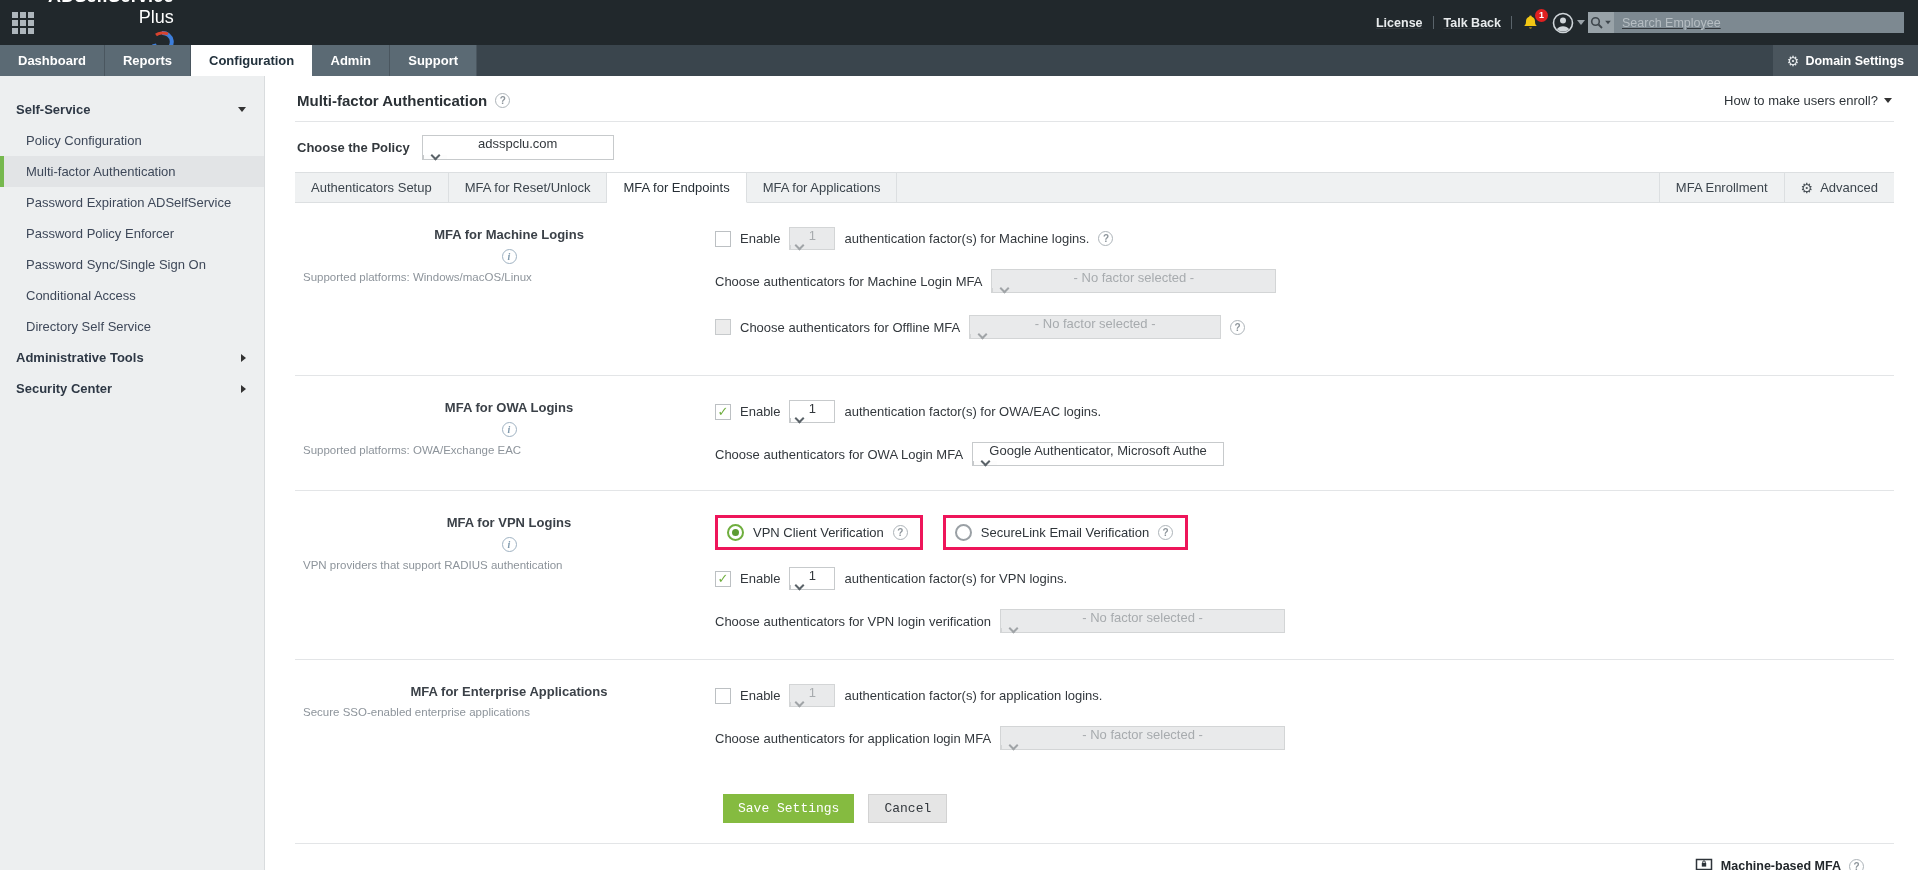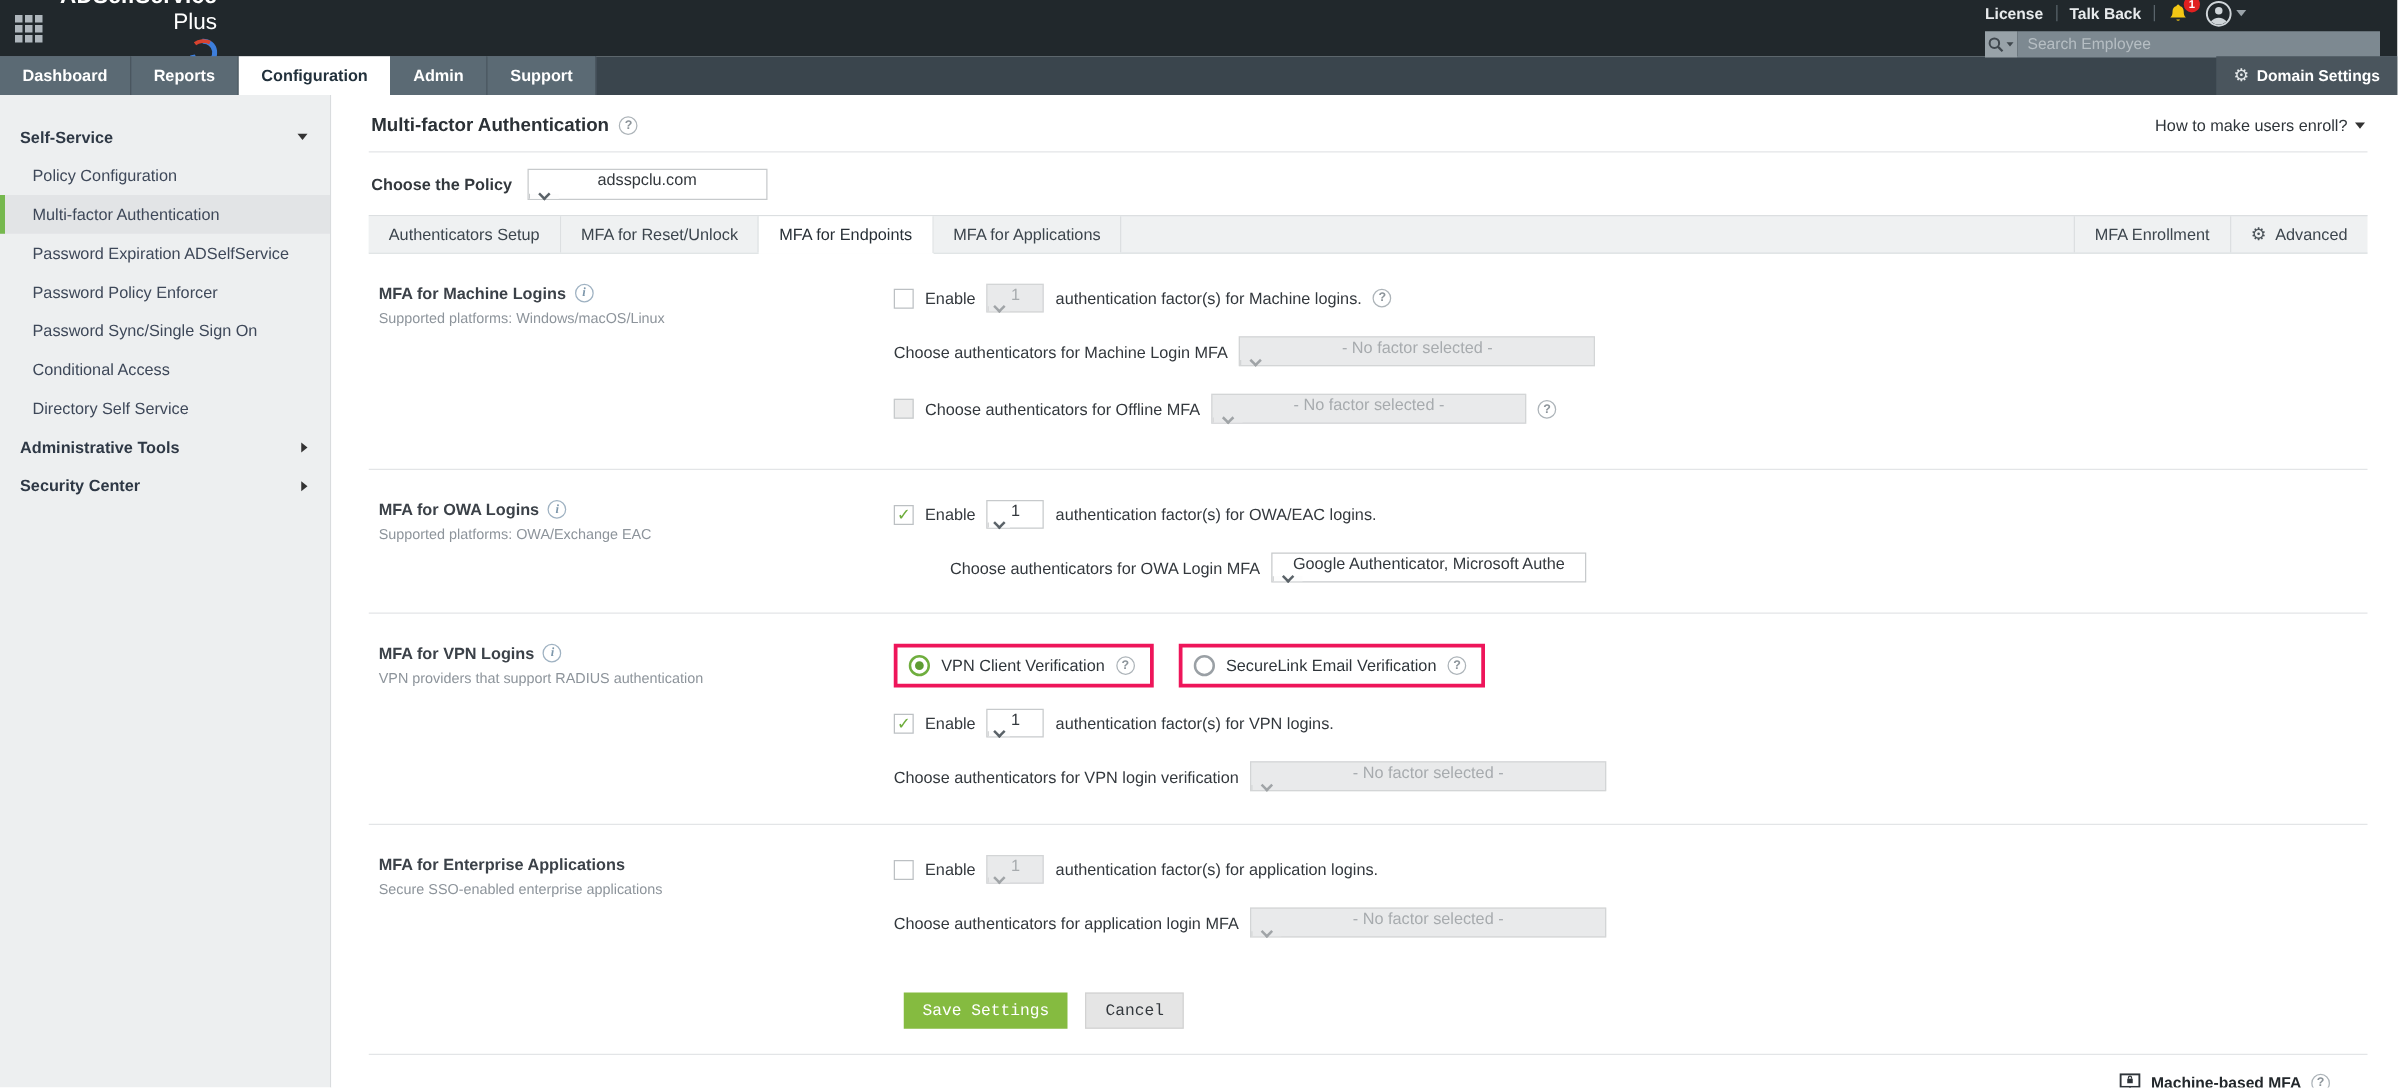--- a/index.html
+++ b/index.html
@@ -10,21 +10,21 @@
   }
 
   
   .hdr { height:45px; background:#21282c; display:flex; align-items:center; padding:0 14px 0 12px; }
   .grid-icon { width:22px; height:22px; display:grid; grid-template-columns:repeat(3,6px); grid-template-rows:repeat(3,6px); gap:2px; margin-right:14px; cursor:pointer; }
   .grid-icon i { background:#aeb6bc; display:block; }
   .logo { display:flex; align-items:flex-end; color:#fff;flex-direction:column; }
   .logo .b { font-size:18px; font-weight:700; letter-spacing:.2px; }
   .logo .t { font-size:18px; font-weight:300; margin-left:5px; }
   .logo svg { margin-left:2px; margin-bottom:6px; }
-  .hdr-right { margin-left:auto; display:flex; flex-direction:column; align-items:flex-start; gap:3px; }
+  .hdr-right { margin-left:auto; display:flex; align-items:center; gap:3px;text-decoration:underline; }
   .hdr-links { display:flex; align-items:center; gap:10px; color:#e8ebed; font-size:12.5px; font-weight:600; }
   .hdr-links .sep { width:1px; height:13px; background:#5a646b; }
   .hdr-link { cursor:pointer; }
   .bell-wrap { position:relative; width:20px; height:17px; cursor:pointer; }
   .badge { position:absolute; top:-5px; right:-6px; min-width:13px; height:13px; border-radius:7px; background:#e02020; color:#fff; font-size:9px; font-weight:700; line-height:13px; text-align:center; padding:0 2px; }
   .avatar { display:flex; align-items:center; gap:3px; cursor:pointer; }
   .caret-dn { width:0; height:0; border-left:4px solid transparent; border-right:4px solid transparent; border-top:5px solid #9aa3a9; }
   .searchbar { display:flex; height:21px; width:316px; }
   .search-icon-cell { width:26px; background:#98a2a8; display:flex; align-items:center; justify-content:center; gap:1px; cursor:pointer; }
   .search-input { flex:1; background:#7d8991; border:0; outline:none; color:#d7dcdf; font-size:12.5px; padding:0 8px; font-family:"Liberation Sans",sans-serif; }
@@ -78,21 +78,21 @@
   .tabstrip { display:flex; background:#eff1f2; border:1px solid #dcdfe1; border-left:0; border-right:0; height:31px; align-items:stretch; }
   .ct-tab { display:flex; align-items:center; padding:0 16px; font-size:13px; color:#3c454d; border-right:1px solid #dcdfe1; cursor:pointer; background:#eff1f2; }
   .ct-tab.active { background:#fff; color:#272f36; border-bottom:1px solid #fff; margin-bottom:-1px; font-weight:400; }
   .ct-spacer { flex:1; }
   .ct-right { display:flex; align-items:center; padding:0 16px; font-size:13px; color:#3c454d; border-left:1px solid #dcdfe1; cursor:pointer; gap:7px; }
 
   
   .section { display:flex; padding:24px 4px 0 8px; }
   .section.bordered { border-top:1px solid #e3e5e7; margin-top:24px; }
   .sec-left { width:412px; flex-shrink:0; }
-  .sec-title-row { display:flex; align-items:center; gap:7px; }
+  .sec-title-row { display:flex; align-items:center; gap:7px;flex-direction:column; }
   .sec-title { font-size:13px; font-weight:700; color:#3b4148; }
   .sec-sub { font-size:11.5px; color:#8d949b; margin-top:7px; }
   .sec-right { flex:1; }
   .frow { display:flex; align-items:center; gap:9px; margin-bottom:19px; }
   .frow .lbl { font-size:13px; color:#33383d; }
 
   
   .cb { width:16px; height:16px; border:1px solid #bcc0c3; background:#fff; display:inline-flex; align-items:center; justify-content:center; cursor:pointer; flex-shrink:0; }
   .cb.checked::after { content:"\2713"; color:#6fae3e; font-size:13px; font-weight:700; line-height:1; }
   .cb.dim { background:#ececec; border-color:#c7cacc; }
@@ -313,21 +313,21 @@
           <span class="cb checked"></span>
           <span class="lbl">Enable</span>
           <span class="sel sel-sm">
             <span class="val">1</span>
             <span class="chev-cell">
                 <span class="chev"></span>
               </span>
           </span>
           <span class="lbl">authentication factor(s) for OWA/EAC logins.</span>
         </div>
-        <div class="frow" style="margin-bottom:24px;margin-left:45px;">
+        <div class="frow" style="margin-bottom:24px;">
           <span class="lbl">Choose authenticators for OWA Login MFA</span>
           <span class="sel sel-md">
             <span class="val">Google Authenticator, Microsoft Authe</span>
             <span class="chev-cell">
                 <span class="chev"></span>
               </span>
           </span>
         </div>
       </div>
     </div>

